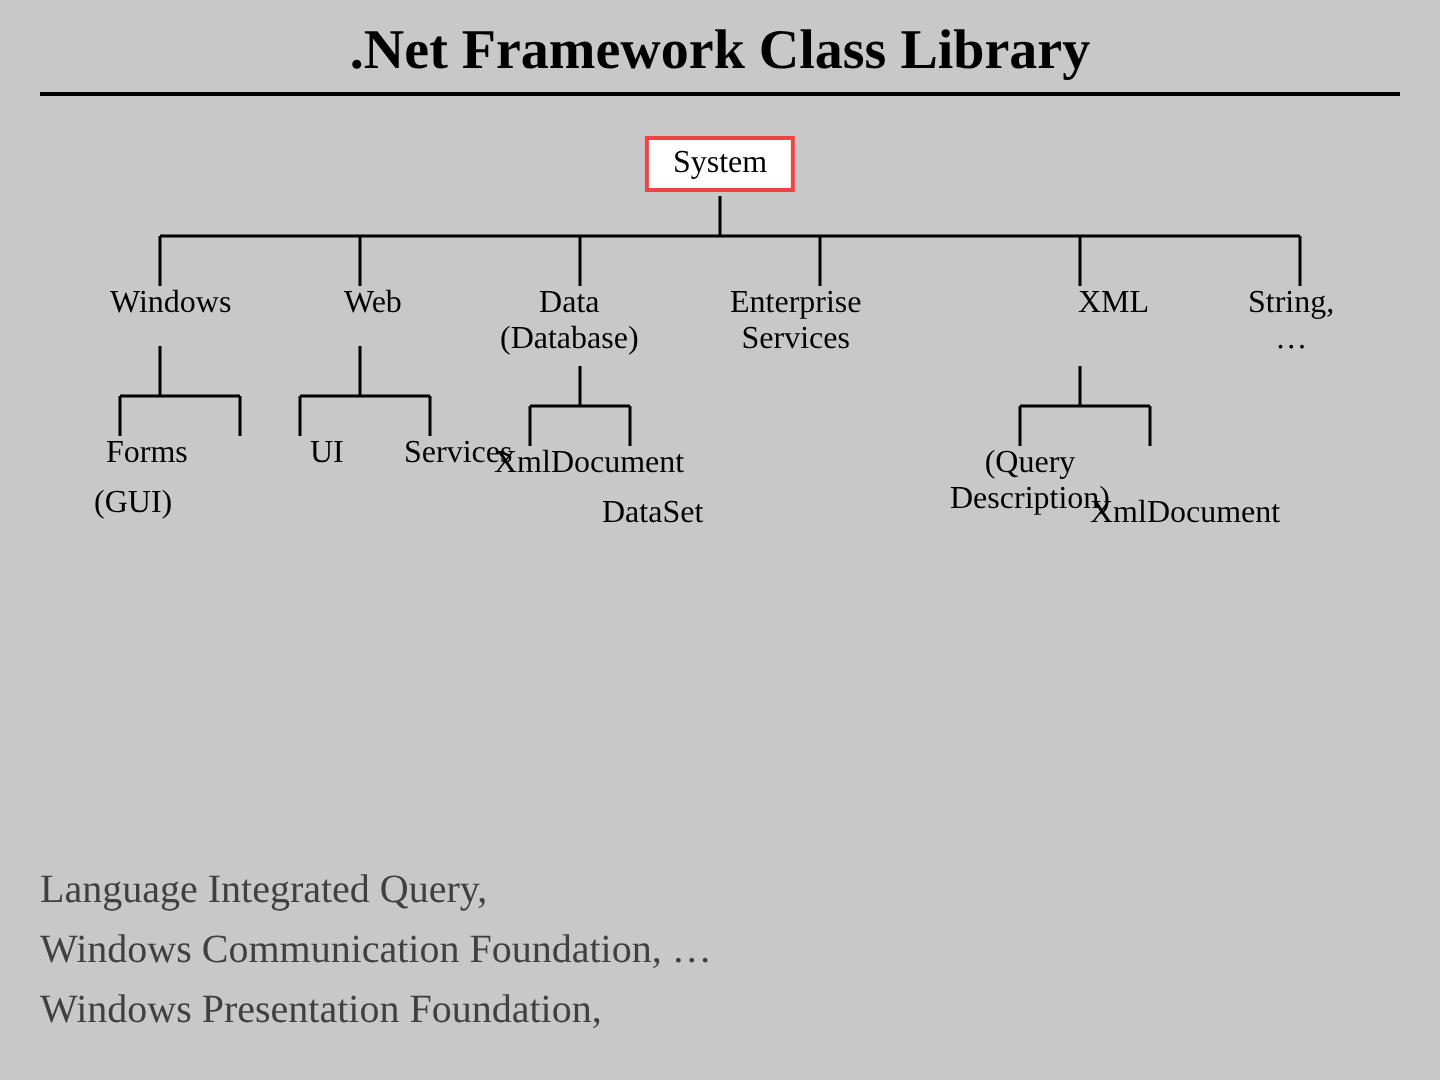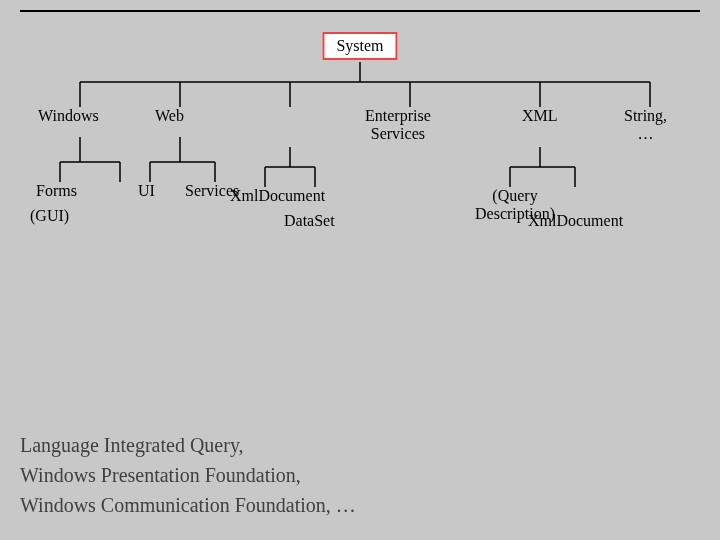--- a/index.html
+++ b/index.html
@@ -70,27 +70,29 @@
       position: relative;
       width: 680px;
       height: 320px;
       margin: 0 auto;
     }
 
     .node-label {
       font-size: 16px;
       white-space: nowrap;
       text-align: center;
+      margin-left: 17px;
     }
   </style>
 </head>
 <body>
 
 <div class="page">
 
+  <div class="title">.Net Framework Class Library</div>
   <hr class="title-underline">
 
   <div class="tree-area">
 
     <svg class="tree-svg" viewBox="0 0 680 320">
 
       <line x1="340" y1="40" x2="340" y2="60" stroke="#000" stroke-width="1.5"></line>
 
       <line x1="60" y1="60" x2="630" y2="60" stroke="#000" stroke-width="1.5"></line>
 
@@ -134,20 +136,24 @@
     </div>
 
     <div style="position:absolute; left:18px; top:85px;">
       <span class="node-label">Windows</span>
     </div>
 
     <div style="position:absolute; left:135px; top:85px;">
       <span class="node-label">Web</span>
     </div>
 
+    <div style="position:absolute; left:230px; top:85px; text-align:center;">
+      <div style="font-size:16px;">Data</div>
+      <div style="font-size:16px;">(Database)</div>
+    </div>
 
     <div style="position:absolute; left:345px; top:85px; text-align:center;">
       <div style="font-size:16px;">Enterprise</div>
       <div style="font-size:16px;">Services</div>
     </div>
 
     <div style="position:absolute; left:502px; top:85px;">
       <span class="node-label">XML</span>
     </div>
 
@@ -186,17 +192,17 @@
     </div>
 
     <div style="position:absolute; left:508px; top:190px;">
       <span class="node-label">XmlDocument</span>
     </div>
 
   </div>
 
   <div class="bottom-text">
     <div>Language Integrated Query,</div>
+    <div>Windows Communication Foundation,  …</div>
     <div>Windows Presentation Foundation,</div>
-    <div>Windows Communication Foundation,  …</div>
   </div>
 
 </div>
 
 </body></html>

